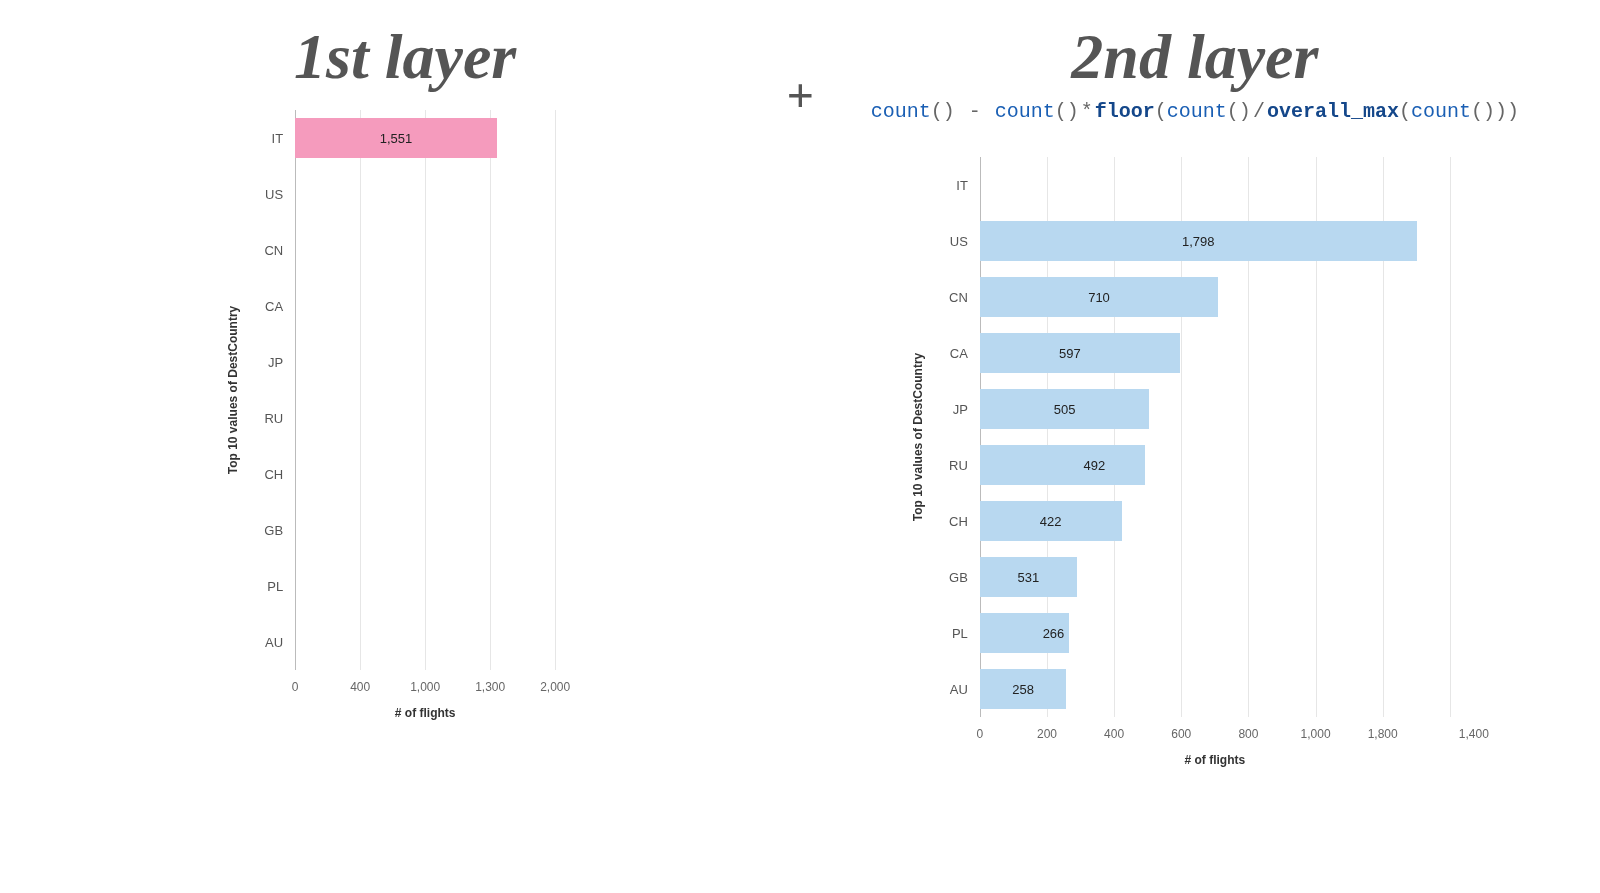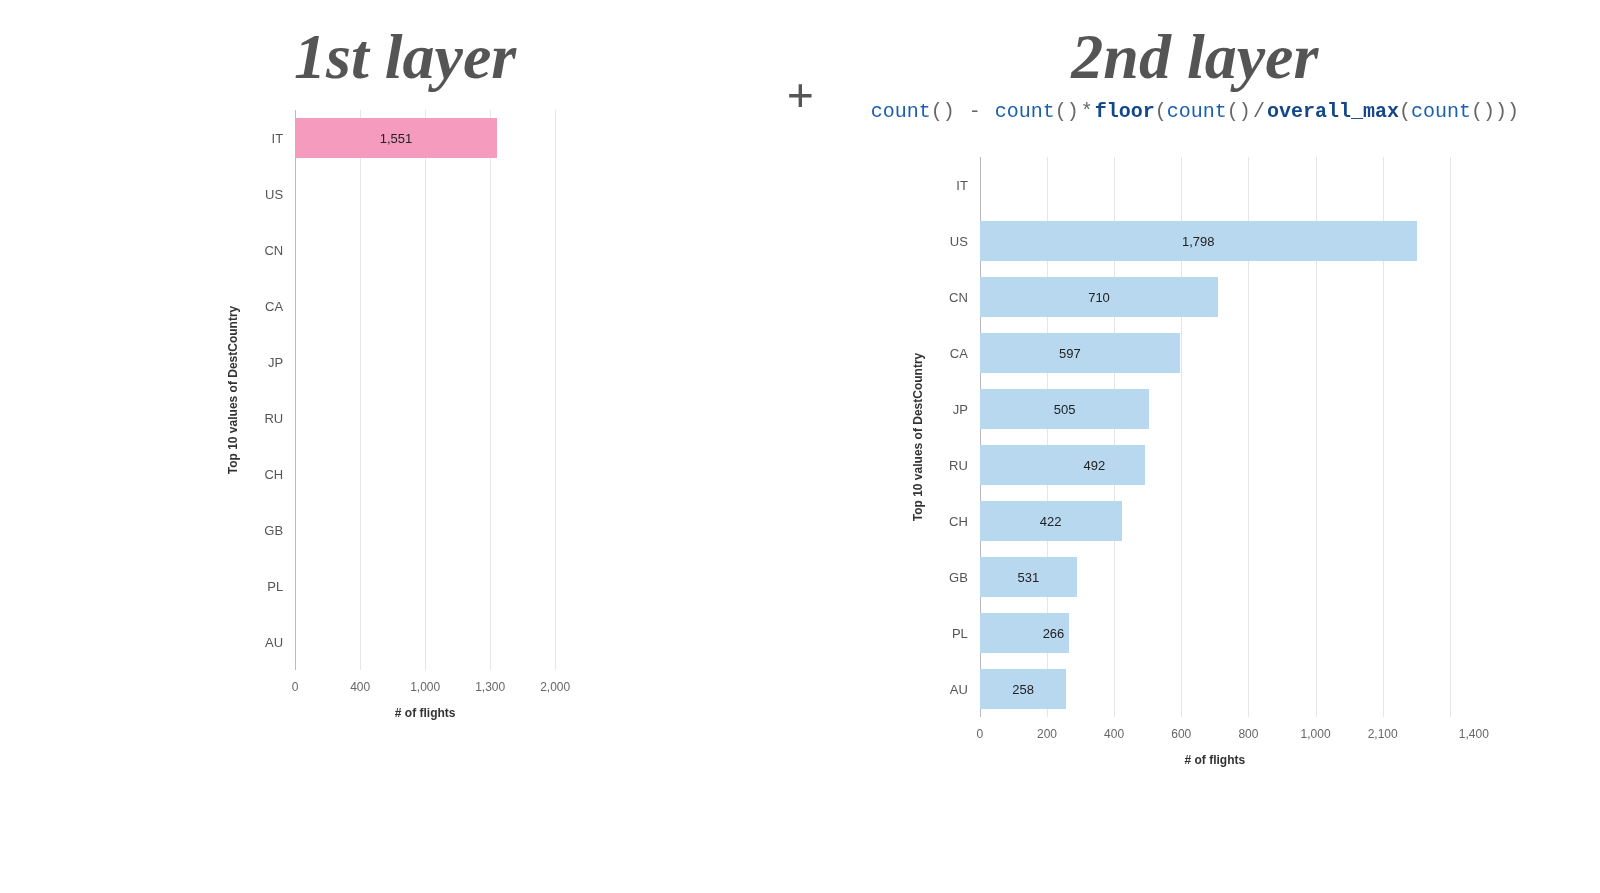--- a/index.html
+++ b/index.html
@@ -248,19 +248,19 @@
             <div class="bar bar-blue" style="width: 86.6143px;"></div>
             <div class="bar-label" style="left: 43.3071px; transform: translate(-50%, -50%);">258</div>
           </div>
         </div>
         <div class="x-tick" style="left: 70px; top: 570px;">0</div>
         <div class="x-tick" style="left: 137.143px; top: 570px;">200</div>
         <div class="x-tick" style="left: 204.286px; top: 570px;">400</div>
         <div class="x-tick" style="left: 271.429px; top: 570px;">600</div>
         <div class="x-tick" style="left: 338.571px; top: 570px;">800</div>
         <div class="x-tick" style="left: 405.714px; top: 570px;">1,000</div>
-        <div class="x-tick" style="left: 472.857px; top: 570px;">2,100</div>
+        <div class="x-tick" style="left: 472.857px; top: 570px;">1,800</div>
         <div class="x-tick" style="left: 564px; top: 570px;">1,400</div>
         <div class="y-axis-title" style="left: 8px; top: 280px; transform: translate(-50%, -50%) rotate(-90deg);">Top 10 values of DestCountry</div>
         <div class="x-axis-title" style="left: 305px; top: 596px;"># of flights</div>
       </div>
   </div>
 </div>
 
 </body></html>

